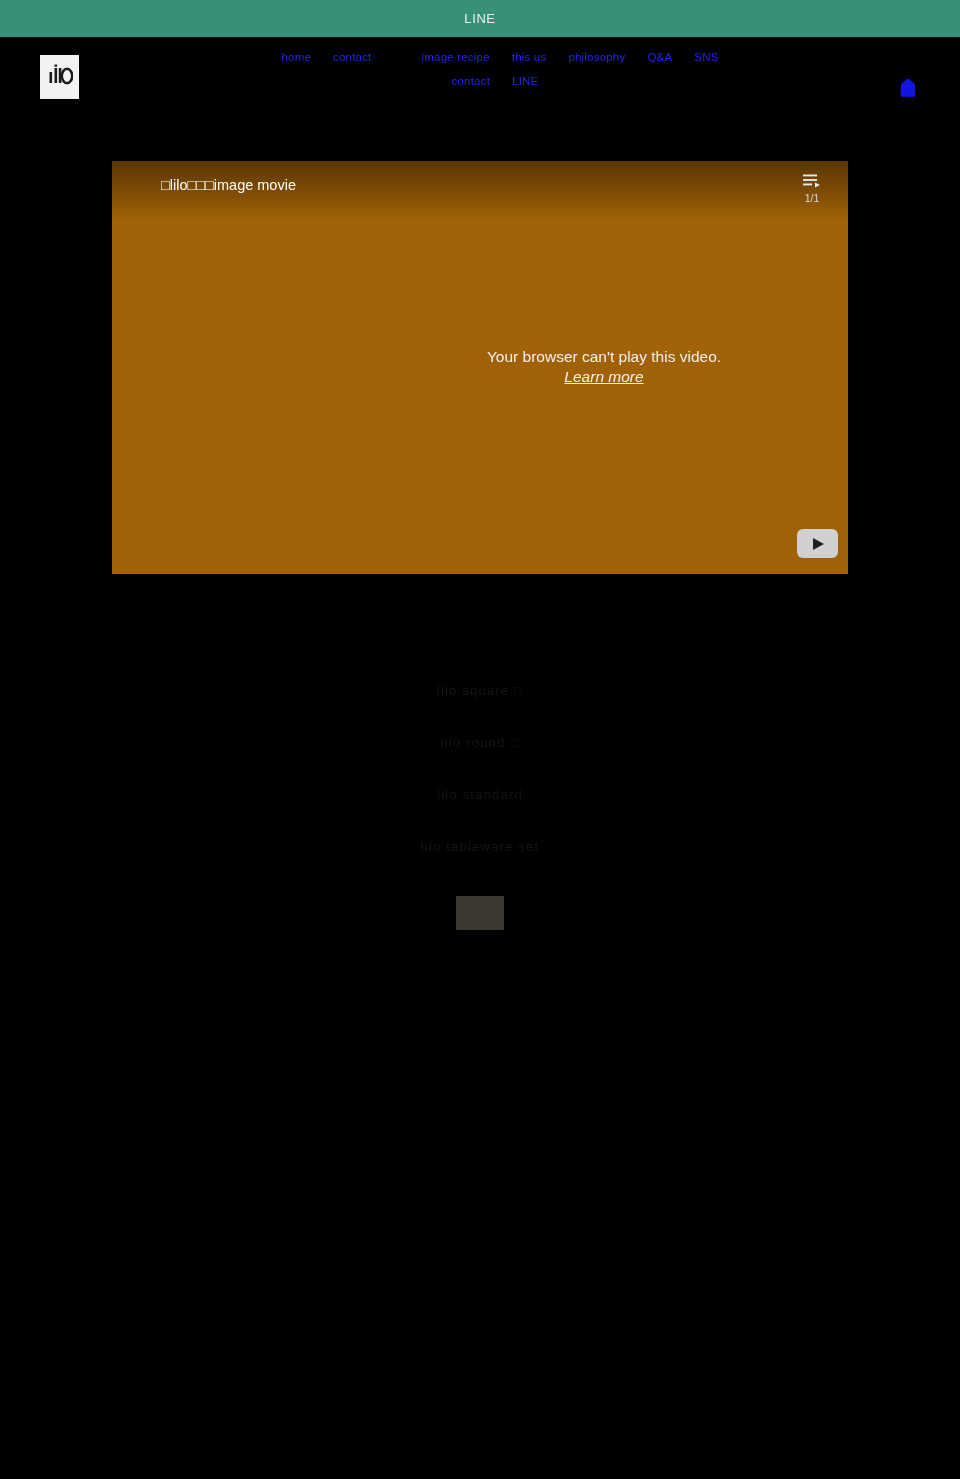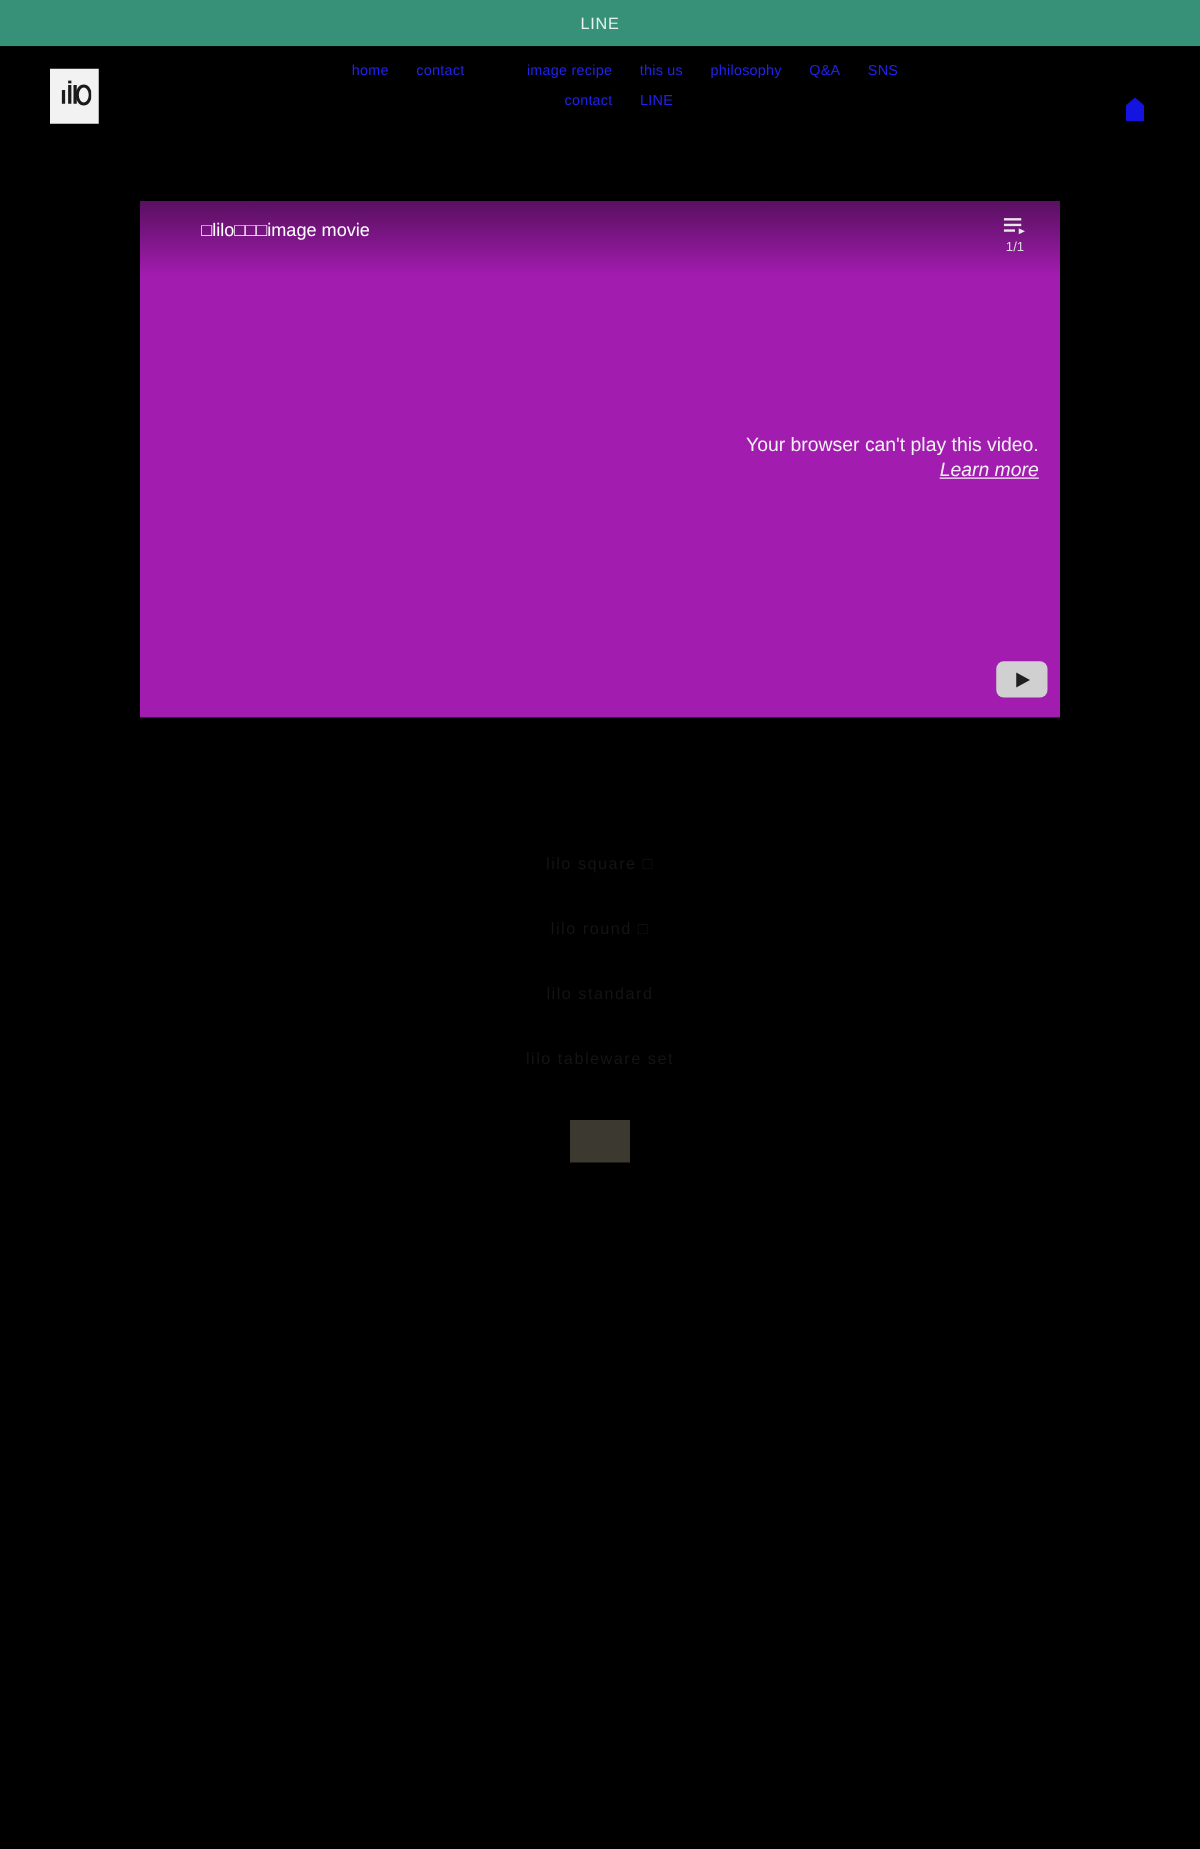--- a/index.html
+++ b/index.html
@@ -93,21 +93,21 @@
     height: 22px;
   }
 
   
   .video-wrap {
     position: absolute;
     left: 112px;
     top: 161px;
     width: 736px;
     height: 413px;
-    background: #a21caf;
+    background: #a16207;
     overflow: hidden;
   }
   .video-topbar {
     position: absolute;
     left: 0; top: 0; right: 0;
     height: 60px;
     background: linear-gradient(to bottom, rgba(0,0,0,0.45), rgba(0,0,0,0));
   }
   .video-title {
     position: absolute;
@@ -130,21 +130,21 @@
   .playlist-count {
     font-size: 10.5px;
     color: #dddddd;
     font-family: "Liberation Sans", sans-serif;
     line-height: 12px;
   }
   .video-message {
     position: absolute;
     left: 0; right: 17px;
     top: 186px;
-    text-align: right;
+    text-align: center;
     padding-left: 265px;
   }
   .video-message-line {
     font-size: 15.5px;
     color: #f1f1f1;
     line-height: 19px;
     font-family: "Liberation Sans", sans-serif;
   }
   .video-learn-more {
     font-size: 15.5px;

